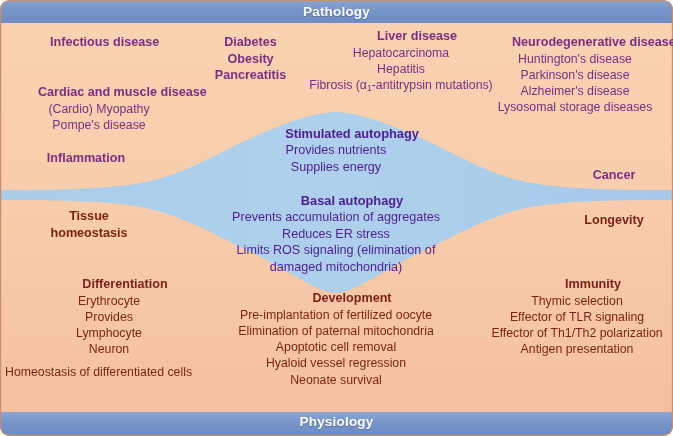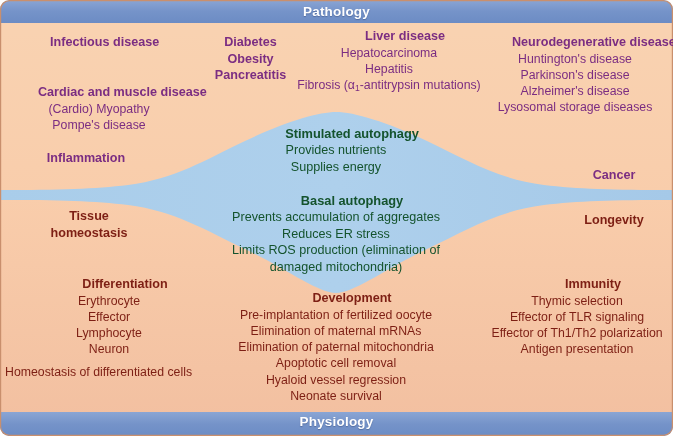--- a/index.html
+++ b/index.html
@@ -53,21 +53,21 @@
   .block .line {
     font-size: 12.3px;
     line-height: 16.3px;
     white-space: nowrap;
   }
   .pathology-text .head,
   .pathology-text .line { color: #7b2d82; }
   .physiology-text .head,
   .physiology-text .line { color: #7d1f14; }
   .center-text .head,
-  .center-text .line { color: #14532d; }
+  .center-text .line { color: #4c1d95; }
 
   .center-text .head {
     font-weight: bold;
     font-size: 12.8px;
     line-height: 17px;
   }
   .center-text .line {
     font-size: 12.6px;
     line-height: 16.6px;
   }
@@ -149,21 +149,21 @@
   <div class="block pathology-text ctr" style="left:0px; top:150px; width:140px;">
     <div class="head">Inflammation</div>
   </div>
 
   <div class="block pathology-text ctr" style="left:173px; top:34px; width:123px;">
     <div class="head">Diabetes</div>
     <div class="head">Obesity</div>
     <div class="head">Pancreatitis</div>
   </div>
 
-  <div class="block pathology-text ctr" style="left:272px; top:28px; width:234px;">
+  <div class="block pathology-text ctr" style="left:284px; top:28px; width:234px;">
     <div class="head">Liver disease</div>
     <div class="line">Hepatocarcinoma</div>
     <div class="line">Hepatitis</div>
     <div class="line"><span>Fibrosis (α</span><sub>1</sub><span>-antitrypsin mutations)</span></div>
   </div>
 
   <div class="block pathology-text ctr" style="left:480px; top:34px; width:190px;">
     <div class="head">Neurodegenerative disease</div>
     <div class="line">Huntington's disease</div>
     <div class="line">Parkinson's disease</div>
@@ -178,45 +178,44 @@
   <div class="block center-text ctr" style="left:186px; top:125px; width:300px;">
     <div class="head">Stimulated autophagy</div>
     <div class="line">Provides nutrients</div>
     <div class="line">Supplies energy</div>
   </div>
 
   <div class="block center-text ctr" style="left:166px; top:192px; width:340px;">
     <div class="head">Basal autophagy</div>
     <div class="line">Prevents accumulation of aggregates</div>
     <div class="line">Reduces ER stress</div>
-    <div class="line">Limits ROS production (elimination of</div>
+    <div class="line">Limits ROS signaling (elimination of</div>
     <div class="line">damaged mitochondria)</div>
   </div>
 
   <div class="block physiology-text ctr" style="left:8px; top:208px; width:130px;">
     <div class="head">Tissue</div>
     <div class="head">homeostasis</div>
   </div>
 
   <div class="block physiology-text ctr" style="left:33px; top:276px; width:152px;">
     <div class="head">Differentiation</div>
     <div class="line">Erythrocyte</div>
-    <div class="line">Effector</div>
+    <div class="line">Provides</div>
     <div class="line">Lymphocyte</div>
     <div class="line">Neuron</div>
   </div>
 
   <div class="block physiology-text lft" style="left:5px; top:364px;">
     <div class="line">Homeostasis of differentiated cells</div>
   </div>
 
   <div class="block physiology-text ctr" style="left:177px; top:290px; width:318px;">
     <div class="head">Development</div>
     <div class="line">Pre-implantation of fertilized oocyte</div>
-    <div class="line">Elimination of maternal mRNAs</div>
     <div class="line">Elimination of paternal mitochondria</div>
     <div class="line">Apoptotic cell removal</div>
     <div class="line">Hyaloid vessel regression</div>
     <div class="line">Neonate survival</div>
   </div>
 
   <div class="block physiology-text ctr" style="left:483px; top:276px; width:188px;">
     <div class="head">Immunity</div>
     <div class="line">Thymic selection</div>
     <div class="line">Effector of TLR signaling</div>

